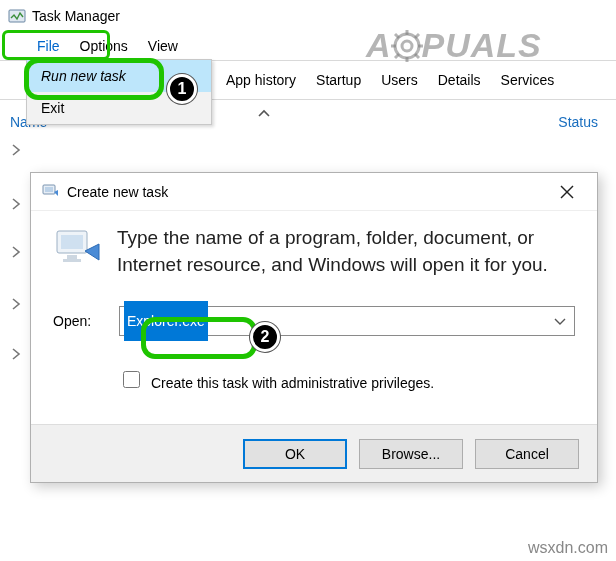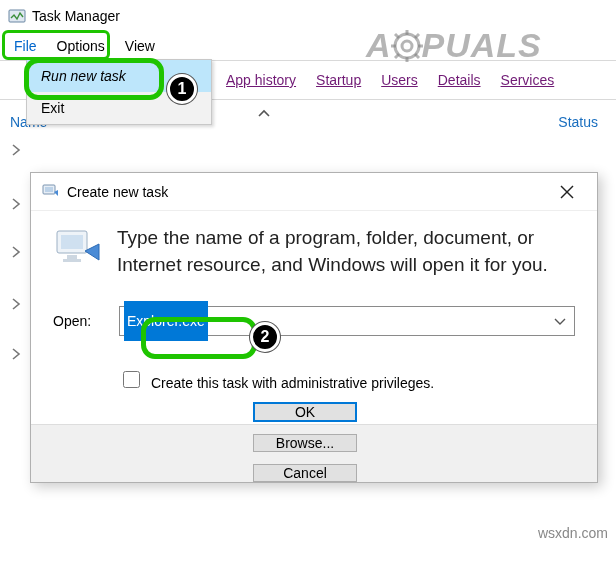--- a/index.html
+++ b/index.html
@@ -26,20 +26,21 @@
     height: 18px;
     position: relative;
   }
   .titlebar .app-icon svg { width: 18px; height: 18px; }
   .menubar {
     height: 28px;
     display: flex;
     align-items: center;
     padding-left: 4px;
     gap: 0;
+    margin-left: 23px;
   }
   .menubar .menu-item {
     padding: 3px 10px;
     cursor: default;
   }
   .menubar .menu-item.file { color: #0066cc; }
   .file-menu-outline {
     position: absolute;
     left: 2px;
     top: 30px;
@@ -104,21 +105,21 @@
   .badge-1 { left: 167px; top: 74px; }
   .badge-2 { left: 250px; top: 322px; }
   .tabs {
     position: absolute;
     left: 216px;
     top: 0;
     display: flex;
     height: 100%;
     align-items: center;
   }
-  .tab { padding: 0 10px; color: #701a75; cursor: default; text-decoration: underline; }
+  .tab { padding: 0 10px; color: #000000; cursor: default; }
   .collapse-chevron {
     position: absolute;
     left: 250px;
     top: 104px;
     width: 28px;
     height: 18px;
     display: flex;
     align-items: center;
     justify-content: center;
     cursor: default;
@@ -257,21 +258,20 @@
     left: 0;
     right: 0;
     height: 58px;
     background: #f0f0f0;
     border-top: 1px solid #ddd;
     display: flex;
     align-items: center;
     justify-content: flex-end;
     gap: 12px;
     padding-right: 18px;
-    flex-direction: column;
   }
   .winbtn {
     min-width: 104px;
     height: 30px;
     background: #e1e1e1;
     border: 1px solid #adadad;
     display: flex;
     align-items: center;
     justify-content: center;
     cursor: default;
@@ -295,22 +295,22 @@
   }
   .watermark .gear {
     display: inline-block;
     width: 34px;
     height: 34px;
     margin: 0 -2px;
   }
   .credit {
     position: absolute;
     right: 8px;
-    bottom: 20px;
-    font-size: 14px;
+    bottom: 4px;
+    font-size: 16px;
     color: #888;
     z-index: 2;
   }
 </style>
 </head>
 <body>
 
 <div class="titlebar">
   <span class="app-icon">
     <svg viewBox="0 0 18 18">

